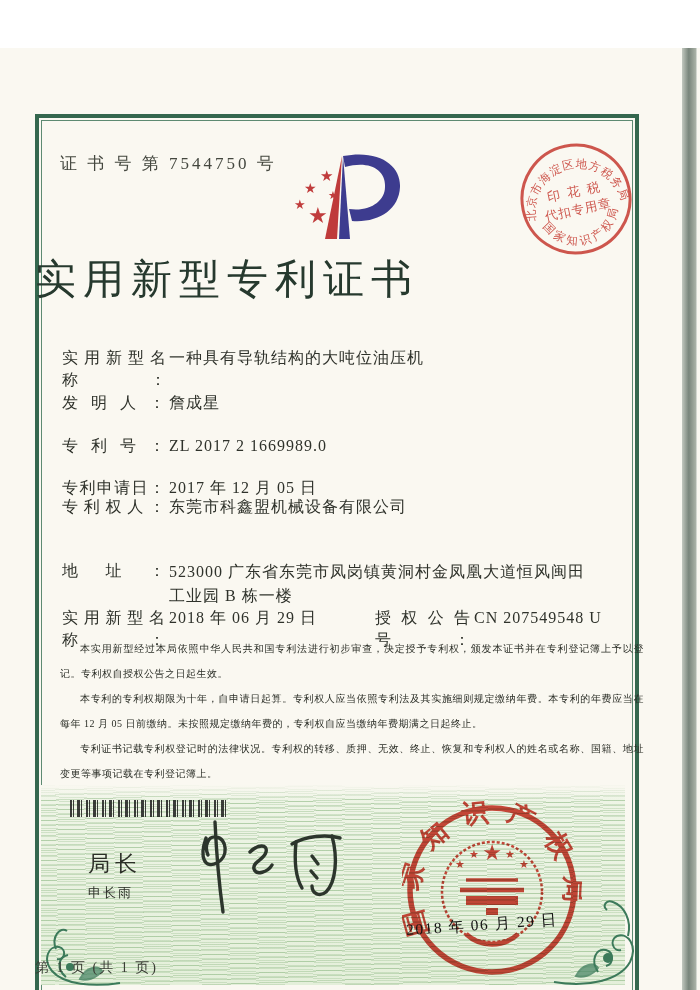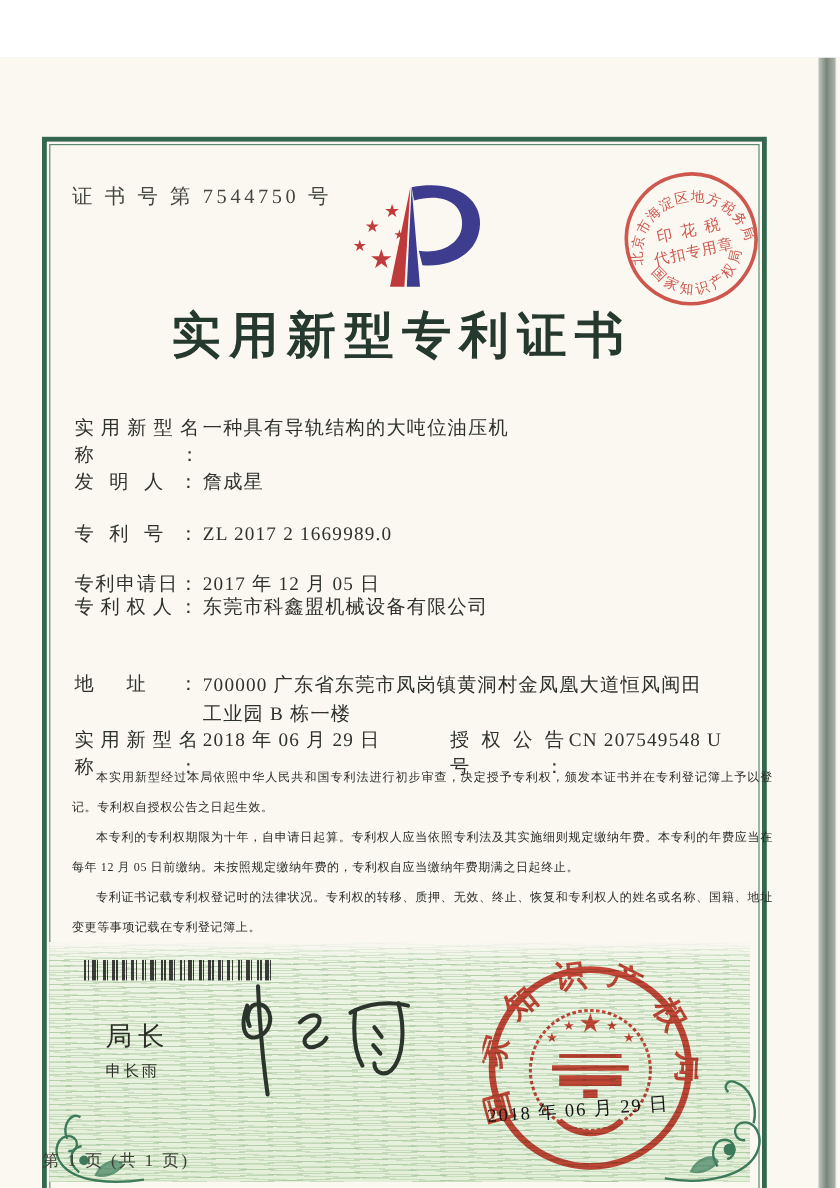--- a/index.html
+++ b/index.html
@@ -6,22 +6,22 @@
   .canvas{position:relative;width:700px;height:990px;background:#e5e5e5;overflow:hidden;
     font-family:"Liberation Serif","DejaVu Serif",serif;margin-top:48px;}
   .paper{position:absolute;inset:0;background:#faf8f1;}
   .shadow-right{position:absolute;left:682px;top:0;width:15px;height:986px;
     background:linear-gradient(90deg,#c2c8bf,#79857b 45%,#a8b0a5 90%,#e8eae5);}
   .shadow-bottom{position:absolute;left:0;top:978px;width:697px;height:12px;
     background:linear-gradient(180deg,#e9ebe4,#d4d8cf);}
   .frame{position:absolute;left:35px;top:66px;width:596px;height:876px;border:4px solid #34674e;}
   .frame-inner{position:absolute;inset:2px;border:1px solid #5d8a72;}
   .cert-number{position:absolute;left:60px;top:104px;font-size:17px;letter-spacing:3px;color:#44473f;}
-  .title{position:absolute;left:35px;top:204px;width:600px;text-align:center;
-    font-size:41px;font-weight:bold;letter-spacing:7px;color:#26392e;}
+  .title{position:absolute;left:35px;top:204px;width:600px;text-align:left;
+    font-size:41px;font-weight:normal;letter-spacing:7px;color:#26392e;}
   .row{position:absolute;left:62px;width:565px;font-size:16px;color:#2f322b;line-height:22px;}
   .lbl{display:inline-block;width:104px;text-align:justify;text-align-last:justify;vertical-align:top;letter-spacing:1px;}
   .val{display:inline-block;margin-left:3px;vertical-align:top;letter-spacing:1px;}
   .val-block{display:inline-block;margin-left:3px;width:445px;line-height:24px;letter-spacing:1px;vertical-align:top;}
   .pair2{position:absolute;left:313px;top:0;}
   .pair2 .lbl{width:96px;}
   .body{position:absolute;left:60px;top:588px;width:584px;font-size:10px;line-height:25px;
     text-align:justify;color:#2b2e27;letter-spacing:.5px;}
   .body p{margin:0;text-indent:2em;}
   .guilloche{position:absolute;left:41px;top:737px;width:584px;height:200px;
@@ -99,21 +99,21 @@
   <div class="row" style="top:387px">
     <span class="lbl">专利号：</span><span class="val">ZL 2017 2 1669989.0</span>
   </div>
   <div class="row" style="top:429px">
     <span class="lbl">专利申请日：</span><span class="val">2017 年 12 月 05 日</span>
   </div>
   <div class="row" style="top:448px">
     <span class="lbl">专利权人：</span><span class="val">东莞市科鑫盟机械设备有限公司</span>
   </div>
   <div class="row" style="top:512px">
-    <span class="lbl">地址：</span><span class="val-block"><span>700000 广东省东莞市凤岗镇黄洞村金凤凰大道恒风闽田</span><br><span>工业园 B 栋一楼</span></span>
+    <span class="lbl">地址：</span><span class="val-block"><span>523000 广东省东莞市凤岗镇黄洞村金凤凰大道恒风闽田</span><br><span>工业园 B 栋一楼</span></span>
   </div>
   <div class="row" style="top:559px">
     <span class="lbl">实用新型名称：</span><span class="val">2018 年 06 月 29 日</span>
     <span class="pair2">
       <span class="lbl">授权公告号：</span><span class="val">CN 207549548 U</span>
     </span>
   </div>
 
   <div class="body">
     <p>本实用新型经过本局依照中华人民共和国专利法进行初步审查，决定授予专利权，颁发本证书并在专利登记簿上予以登记。专利权自授权公告之日起生效。</p>

